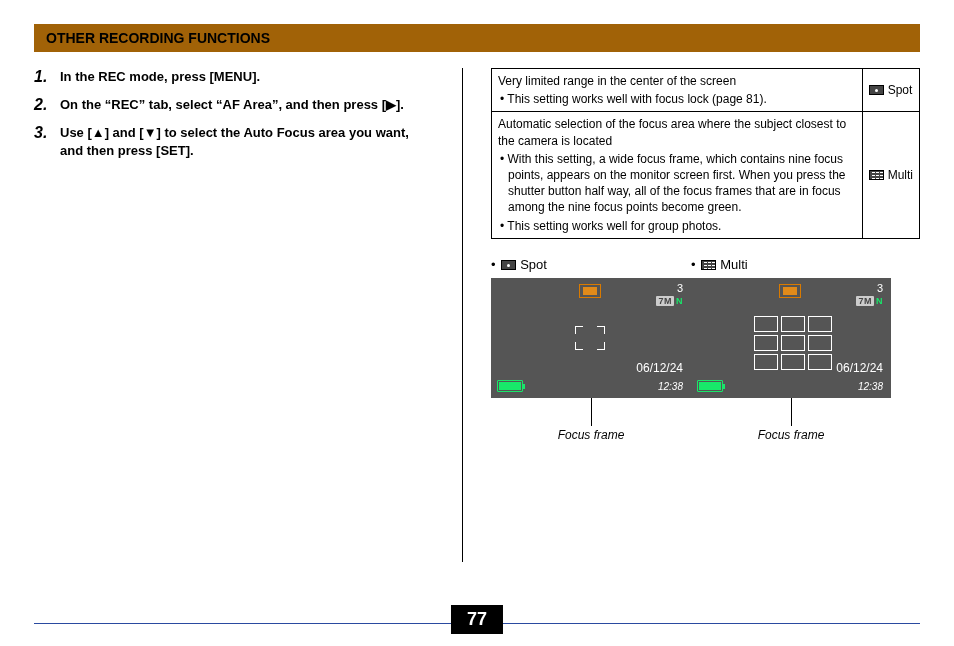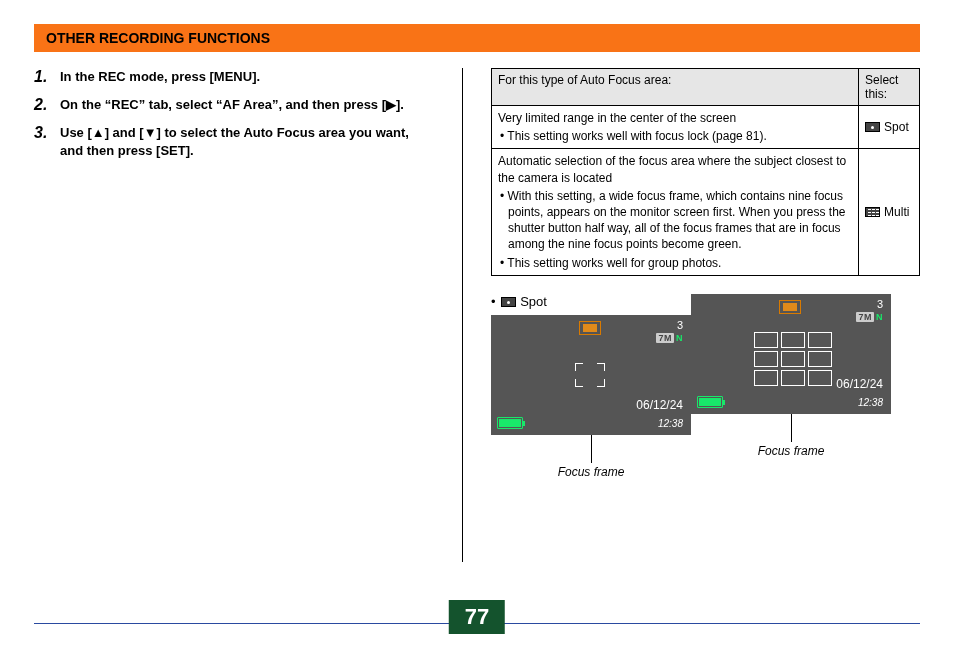--- a/index.html
+++ b/index.html
@@ -1,18 +1,18 @@
 <!DOCTYPE html>
 <html><head>
 <meta charset="utf-8">
 <style>
   * { box-sizing: border-box; margin: 0; padding: 0; }
   html, body { width: 954px; height: 646px; background: #fff; font-family: Arial, Helvetica, sans-serif; color: #000; }
   .page { position: relative; width: 954px; height: 646px; padding: 24px 34px 20px 34px; }
-  .header-bar { background: #f97316; padding: 6px 12px; font-weight: bold; font-size: 14px; margin-bottom: 10px; }
+  .header-bar { background: #a16207; padding: 6px 12px; font-weight: bold; font-size: 14px; margin-bottom: 10px; }
   .cols { display: flex; gap: 28px; height: 500px; }
   .col-left { width: 400px; padding-top: 6px; }
   .col-right { flex: 1; padding-top: 6px; }
   .divider { width: 1px; background: #000; margin-top:6px; }
   .sect-title { font-size: 16px; font-weight: bold; margin-bottom: 10px; }
   .sect-title .sq { font-size: 14px; display:inline-block; transform: translateY(-1px); }
   .intro { font-size: 13px; line-height: 1.35; margin-bottom: 18px; }
   .steps { list-style: none; }
   .steps li { display: flex; margin-bottom: 10px; }
   .steps .num { font-style: italic; font-weight: bold; font-size: 16px; width: 26px; flex: none; }
@@ -57,21 +57,21 @@
   .spot-frame .tl{top:0;left:0;border-right:none;border-bottom:none;}
   .spot-frame .tr{top:0;right:0;border-left:none;border-bottom:none;}
   .spot-frame .bl{bottom:0;left:0;border-right:none;border-top:none;}
   .spot-frame .br{bottom:0;right:0;border-left:none;border-top:none;}
   .multi-grid { position:absolute; left:63px; top:38px; display:grid; grid-template-columns:repeat(3,24px); grid-template-rows:repeat(3,16px); gap:3px;}
   .multi-grid div{border:1px solid #fff;}
   .callout-line { width:1px; height:28px; background:#000; margin:0 auto; }
   .callout-text { text-align:center; font-style:italic; font-size:12px; margin-top:2px;}
   .footer { position:absolute; left:34px; right:34px; bottom:22px; }
   .footer-rule { border:none; border-top:1px solid #2a4aa0; margin-bottom:0; }
-  .page-num { position:absolute; left:50%; transform:translateX(-50%); bottom:12px; background:#14532d; color:#fff; font-weight:bold; font-size:22px; padding:4px 16px; }
+  .page-num { position:absolute; left:50%; transform:translateX(-50%); bottom:12px; background:#000000; color:#fff; font-weight:bold; font-size:18px; padding:4px 16px; }
 </style>
 </head>
 <body>
 
 <div class="page">
   <div class="header-bar">OTHER RECORDING FUNCTIONS</div>
 
   <div class="cols">
     <div class="col-left">
       <ol class="steps">
@@ -88,24 +88,20 @@
           <span class="txt">Use [▲] and [▼] to select the Auto Focus area you want, and then press [SET].</span>
         </li>
       </ol>
     </div>
 
     <div class="divider"></div>
 
     <div class="col-right">
       <table class="af">
         <tbody>
-            <tr>
-          <th>For this type of Auto Focus area:</th>
-          <th>Select this:</th>
-        </tr>
         <tr>
           <td class="cell-main">
             <div>Very limited range in the center of the screen</div>
             <div class="sub">• This setting works well with focus lock (page 81).</div>
           </td>
           <td class="sel-cell">
             <span class="icon-spot"></span><span>Spot</span>
           </td>
         </tr>
         <tr>
@@ -139,20 +135,24 @@
               </div>
             <div class="scr-date">06/12/24</div>
             <div class="scr-time">12:38</div>
             <div class="scr-batt"></div>
           </div>
           <div class="callout-line"></div>
           <div class="callout-text">Focus frame</div>
         </div>
 
         <div class="pv">
+          <div class="pv-label">
+            <span class="bullet">•</span>
+            <span class="icon-multi"></span><span>Multi</span>
+          </div>
           <div class="screen">
             <div class="scr-orange"></div>
             <div class="scr-3">3</div>
             <div class="scr-7m"><span class="box">7M</span><span class="n">N</span></div>
             <div class="multi-grid">
                 <div></div>
                 <div></div>
                 <div></div>
                 <div></div>
                 <div></div>

